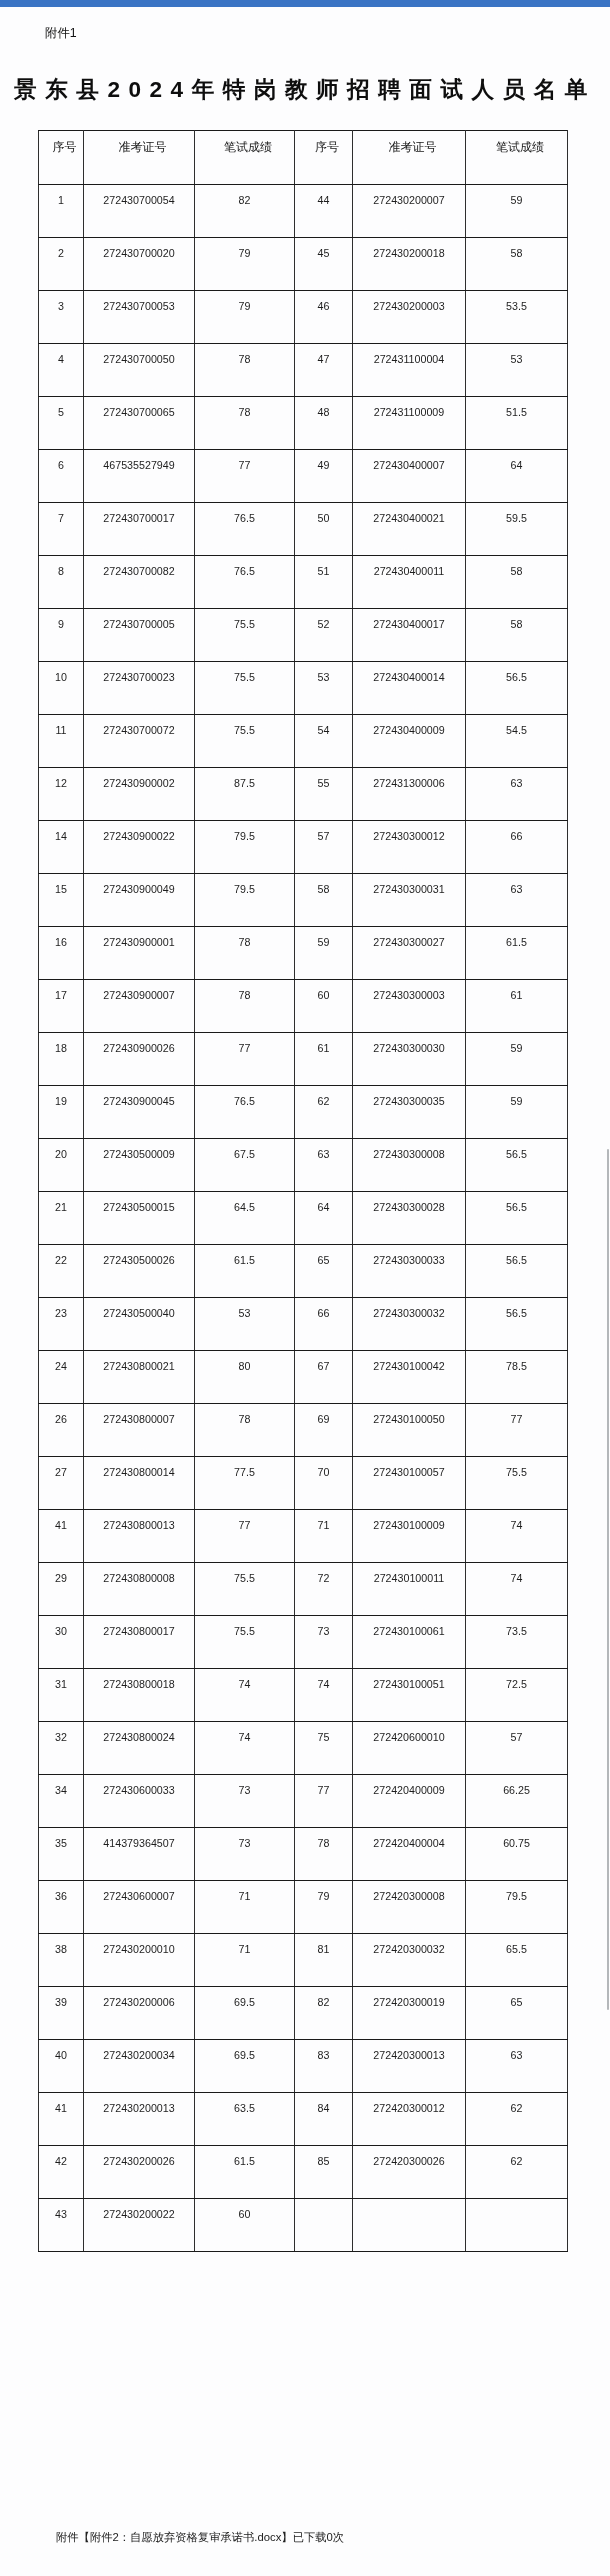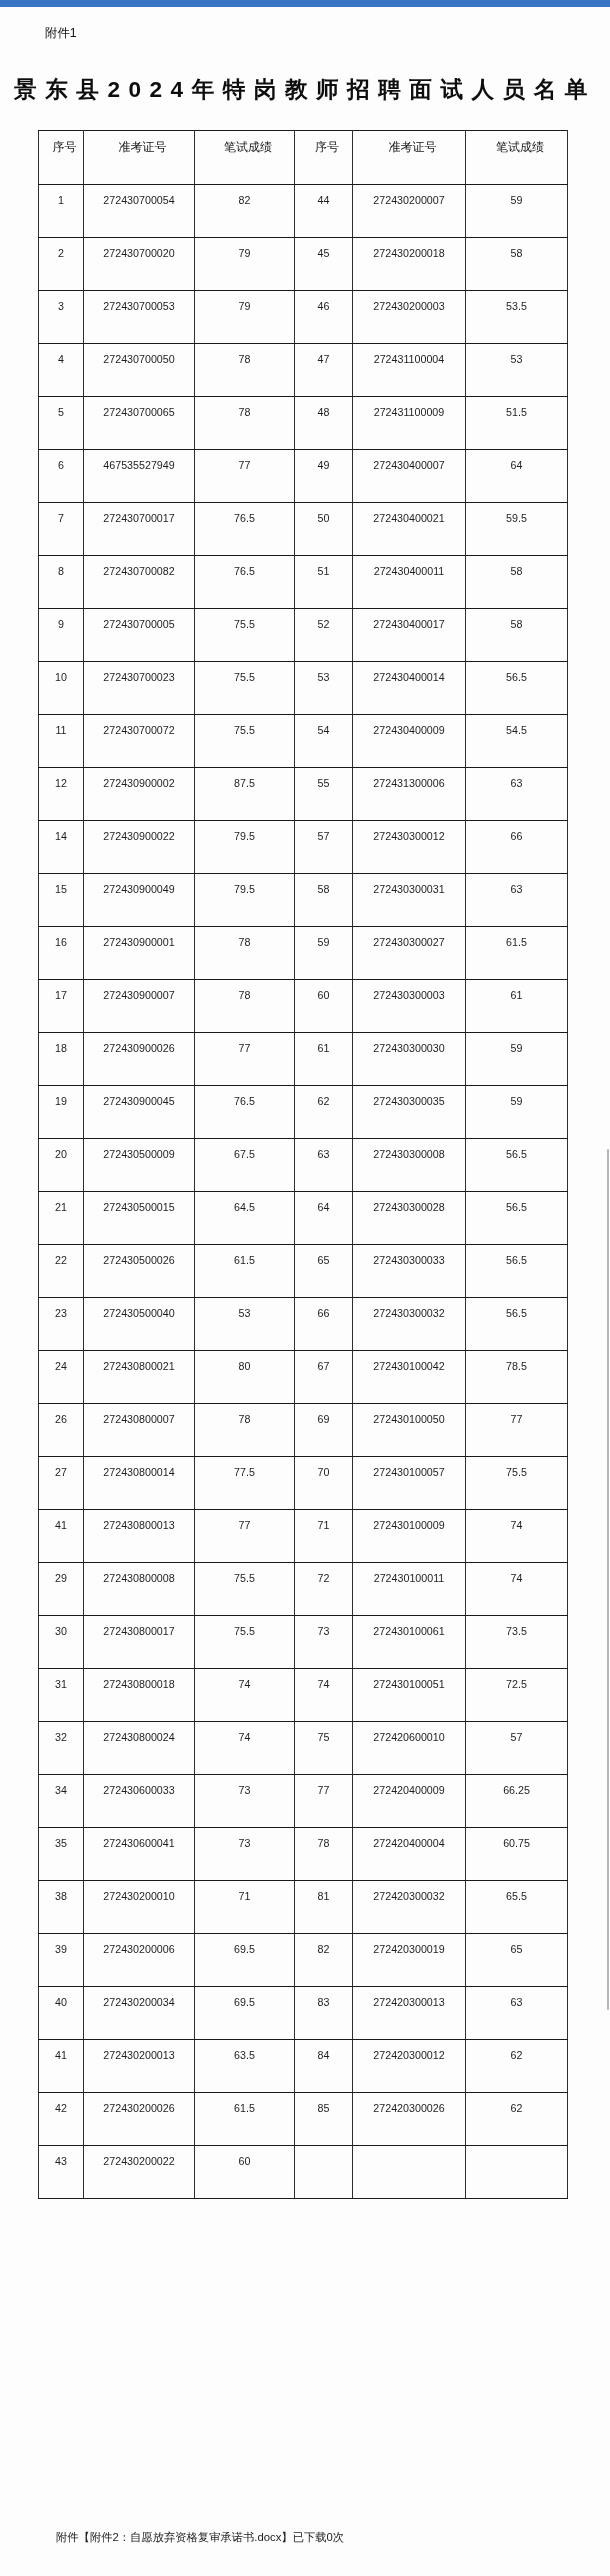--- a/index.html
+++ b/index.html
@@ -346,25 +346,33 @@
       <tr>
         <td>34</td>
         <td>272430600033</td>
         <td>73</td>
         <td>77</td>
         <td>272420400009</td>
         <td>66.25</td>
       </tr>
       <tr>
         <td>35</td>
-        <td>272430600041</td>
+        <td>414379364507</td>
         <td>73</td>
         <td>78</td>
         <td>272420400004</td>
         <td>60.75</td>
+      </tr>
+      <tr>
+        <td>36</td>
+        <td>272430600007</td>
+        <td>71</td>
+        <td>79</td>
+        <td>272420300008</td>
+        <td>79.5</td>
       </tr>
       <tr>
         <td>38</td>
         <td>272430200010</td>
         <td>71</td>
         <td>81</td>
         <td>272420300032</td>
         <td>65.5</td>
       </tr>
       <tr>

